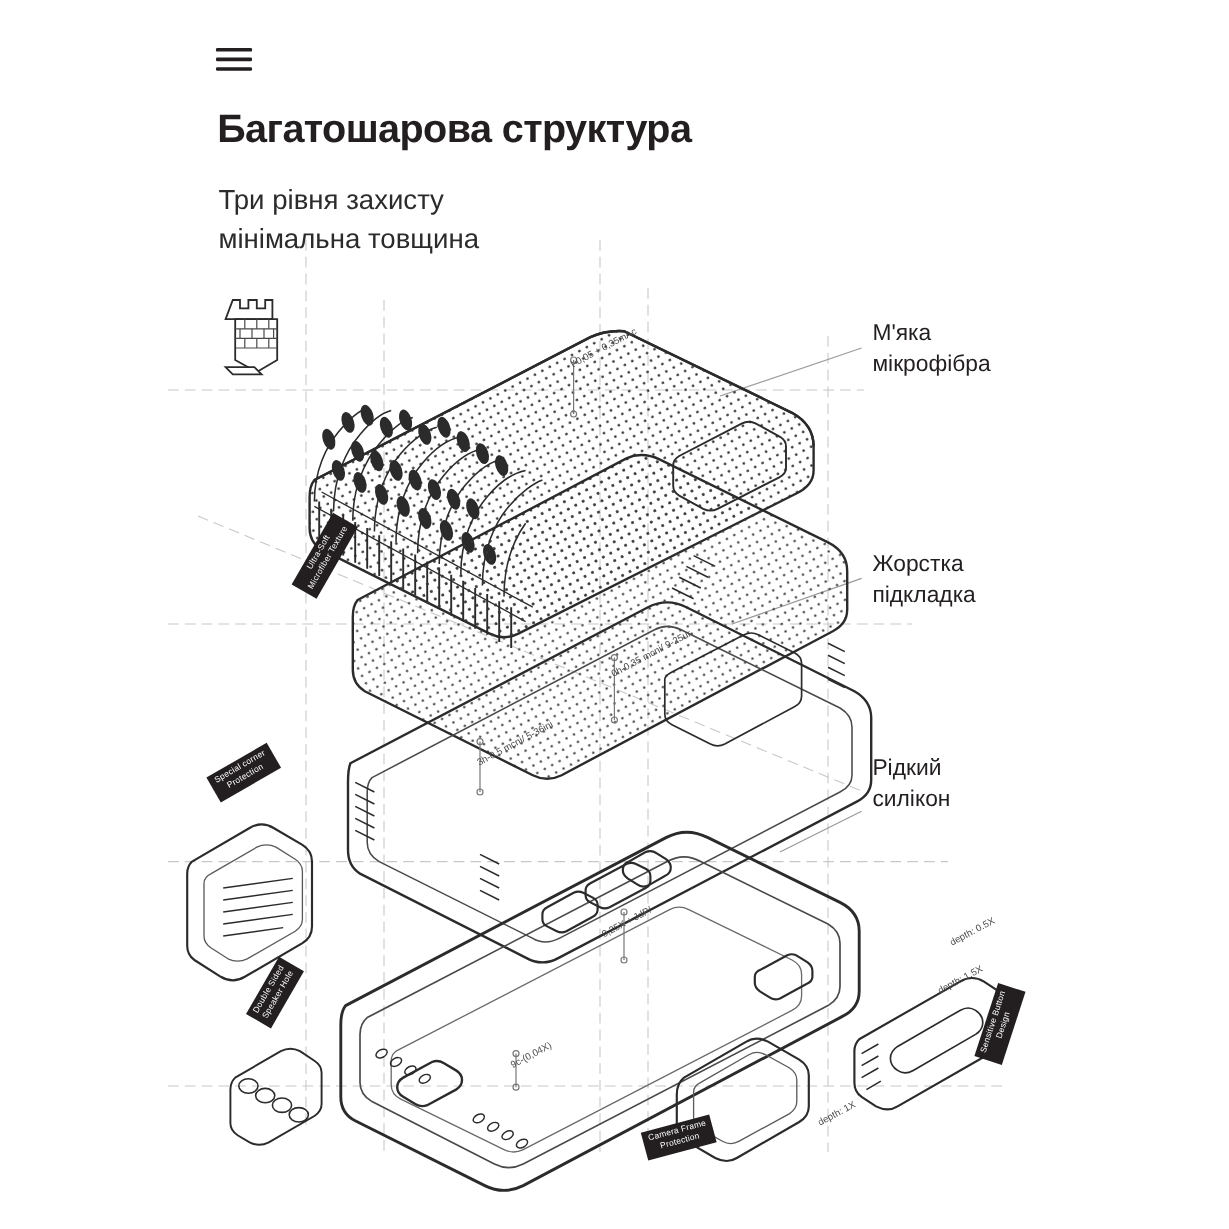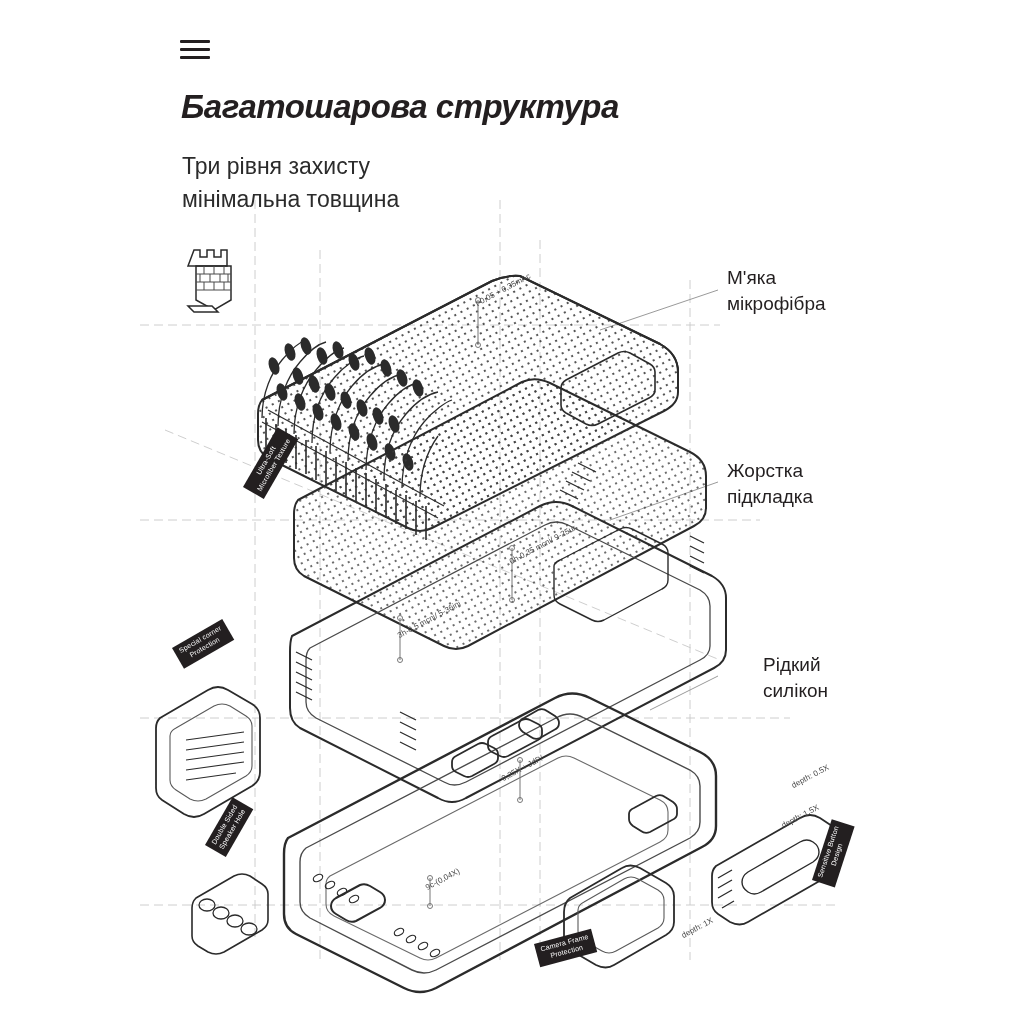--- a/index.html
+++ b/index.html
@@ -37,21 +37,20 @@
     margin-bottom: 5px;
   }
   .menu-icon span:last-child { margin-bottom: 0; }
 
   .page-title {
     position: absolute;
     left: 181px;
     top: 88px;
     font-size: 33px;
     font-weight: bold;
-    font-style: italic;
     letter-spacing: -0.5px;
     color: #231f20;
     white-space: nowrap;
   }
 
   .subtitle {
     position: absolute;
     left: 182px;
     top: 150px;
     font-size: 23px;
@@ -63,21 +62,21 @@
   
   .layer-label {
     position: absolute;
     font-size: 19px;
     line-height: 1.35;
     color: #231f20;
     white-space: pre-line;
   }
   .label-1 { left: 727px; top: 265px; }
   .label-2 { left: 727px; top: 458px; }
-  .label-3 { left: 727px; top: 652px; margin-left: 36px; }
+  .label-3 { left: 727px; top: 628px; }
 
   
   svg.diagram {
     position: absolute;
     left: 0;
     top: 0;
     width: 1024px;
     height: 1024px;
   }
 

